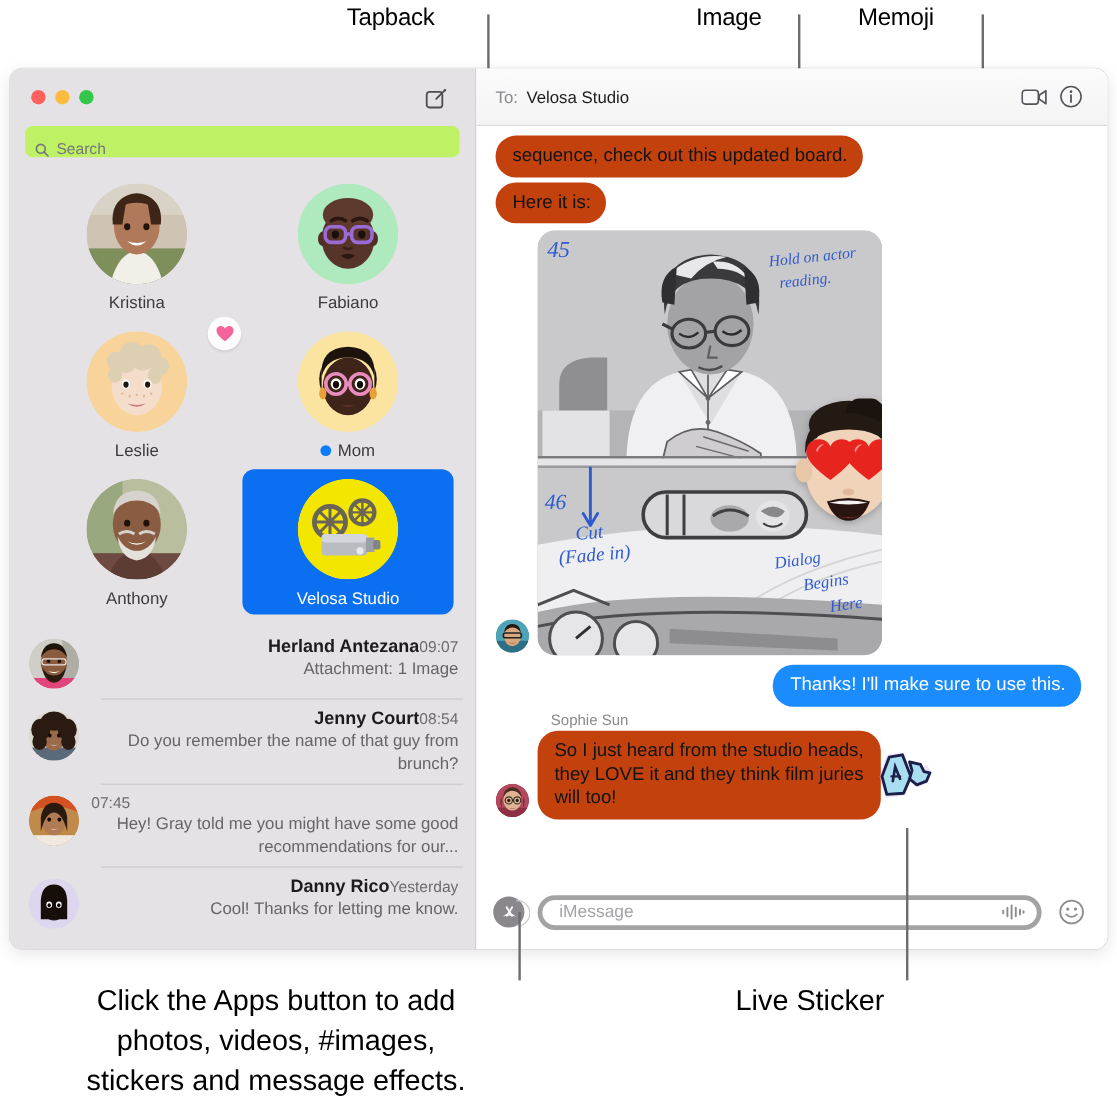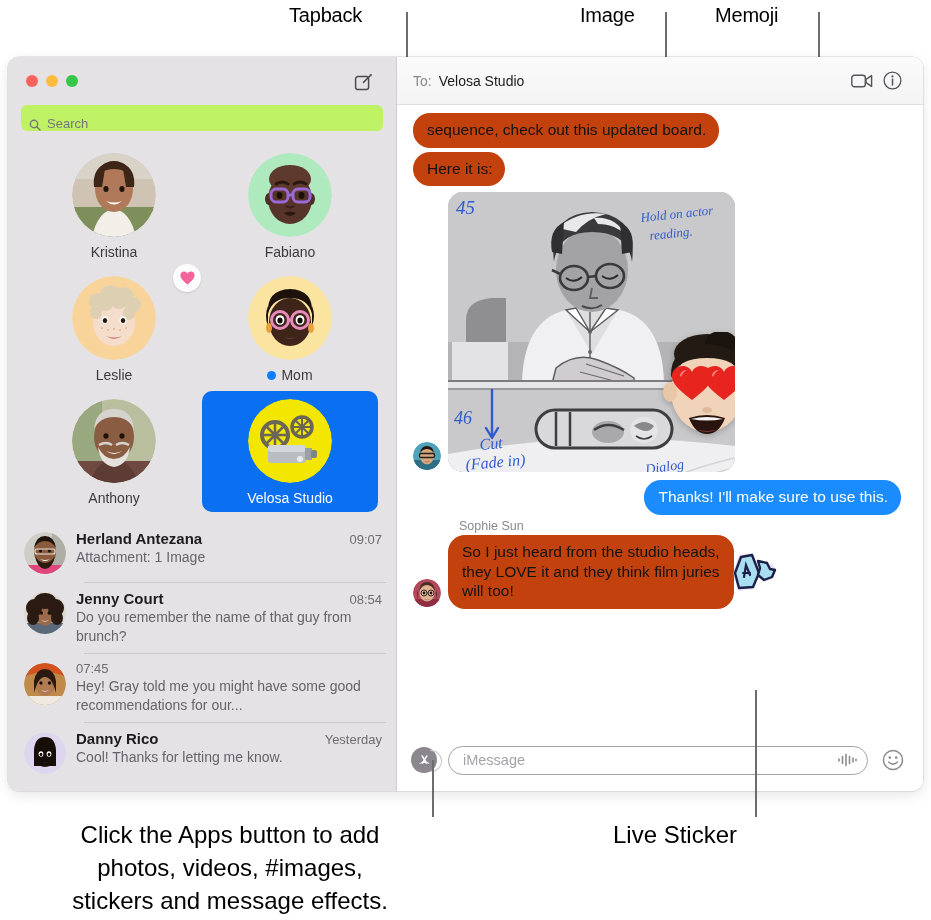--- a/index.html
+++ b/index.html
@@ -135,21 +135,21 @@
   .convo + .convo::before {
     content: "";
     position: absolute; left: 76px; right: 10px; top: 0;
     height: 0.5px; background: #cbc9cd;
   }
   .convo-av {
     width: 42px; height: 42px; border-radius: 50%;
     flex-shrink: 0; overflow: hidden; position: relative;
     margin-top: 2px;
   }
-  .convo-body { flex: 1; min-width: 0; }
+  .convo-body { flex: 1; min-width: 0; text-align: right; }
   .convo-top { display: flex; align-items: baseline; }
   .convo-name {
     font-size: 15px; font-weight: bold; color: #1c1b1e;
     flex: 1; white-space: nowrap; overflow: hidden;
   }
   .convo-time { font-size: 13px; color: #6d6b70; }
   .convo-prev {
     font-size: 14px; color: #66646a; line-height: 1.33;
     margin-top: 1px;
   }
@@ -209,21 +209,21 @@
     content: ""; position: absolute;
     right: -5px; bottom: 0;
     width: 15px; height: 17px;
     background: #1b8cfe;
     border-bottom-left-radius: 15px;
     z-index: -1;
   }
 
   .img-row { display: flex; align-items: flex-end; gap: 7px; position: relative; }
   .img-bubble {
-    width: 287px; height: 280px;
+    width: 287px; height: 354px;
     border-radius: 15px;
     overflow: hidden;
     position: relative;
     background: #c9c8ca;
   }
   .sender-av {
     width: 28px; height: 28px; border-radius: 50%;
     overflow: hidden; position: relative; flex-shrink: 0;
     margin-bottom: 2px;
   }
@@ -263,21 +263,21 @@
   .apps-btn::after {
     content: ""; position: absolute;
     right: -5px; top: 3px;
     width: 11px; height: 20px;
     border: 1.4px solid #c9c7cb;
     border-left: none;
     border-radius: 0 11px 11px 0;
   }
   .input-field {
     flex: 1; height: 29px;
-    border: 1px solid #a3a3a3;
+    border: 4px solid #a3a3a3;
     border-radius: 15px;
     display: flex; align-items: center;
     padding: 0 10px 0 14px;
   }
   .input-ph { flex: 1; font-size: 14.5px; color: #a4a2a7; }
   .emoji-btn {
     width: 28px; height: 28px; flex-shrink: 0;
     display: flex; align-items: center; justify-content: center;
   }
 

